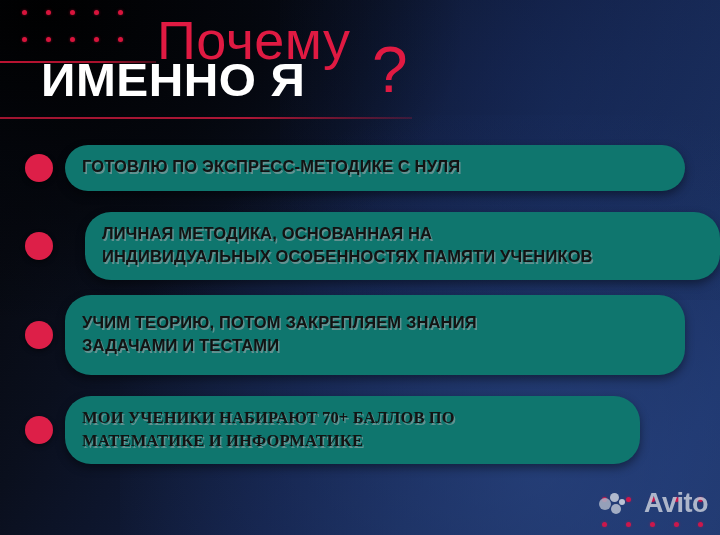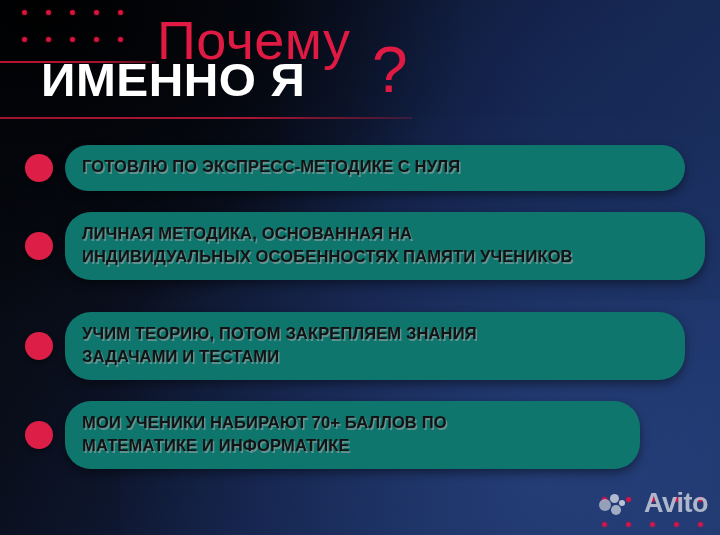--- a/index.html
+++ b/index.html
@@ -218,32 +218,32 @@
     line-height: 1.42;
     letter-spacing: 0.15px;
     text-shadow: 1.5px 1.5px 0px rgba(170,170,175,0.55);
     white-space: pre-line;
   }
 
   
   #row-1 .pill { width: 620px; height: 46px; }
   #row-1 { margin-top: 14px; margin-bottom: 21px; }
   #row-2 .pill { width: 640px; height: 68px; }
-  #row-2 { margin-bottom: 32px; }
-  #row-3 .pill { width: 620px; height: 68px; }
+  #row-2 { margin-bottom: 15px; padding-left: 20px; }
+  #row-3 .pill { width: 620px; height: 80px; }
   #row-3 { margin-bottom: 21px; }
-  #row-4 .pill { width: 575px; height: 68px; }
+  #row-4 .pill { width: 575px; height: 68px; font-family: Liberation Serif, serif; }
 
   
   #avito-watermark {
     position: absolute;
     right: 12px;
     bottom: 18px;
     display: flex;
-    align-items: flex-end;
+    align-items: center;
     gap: 19px;
     opacity: 0.85;
   }
   #avito-watermark .avito-mark {
     position: relative;
     width: 26px;
     height: 24px;
   }
   #avito-watermark .avito-mark i {
     position: absolute;

